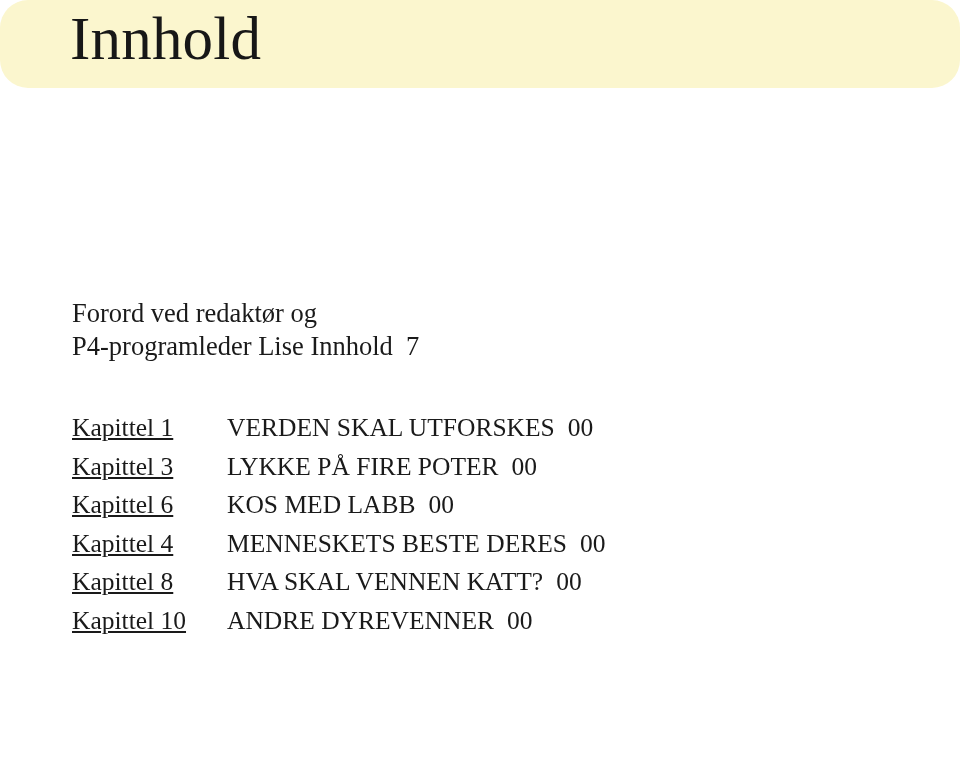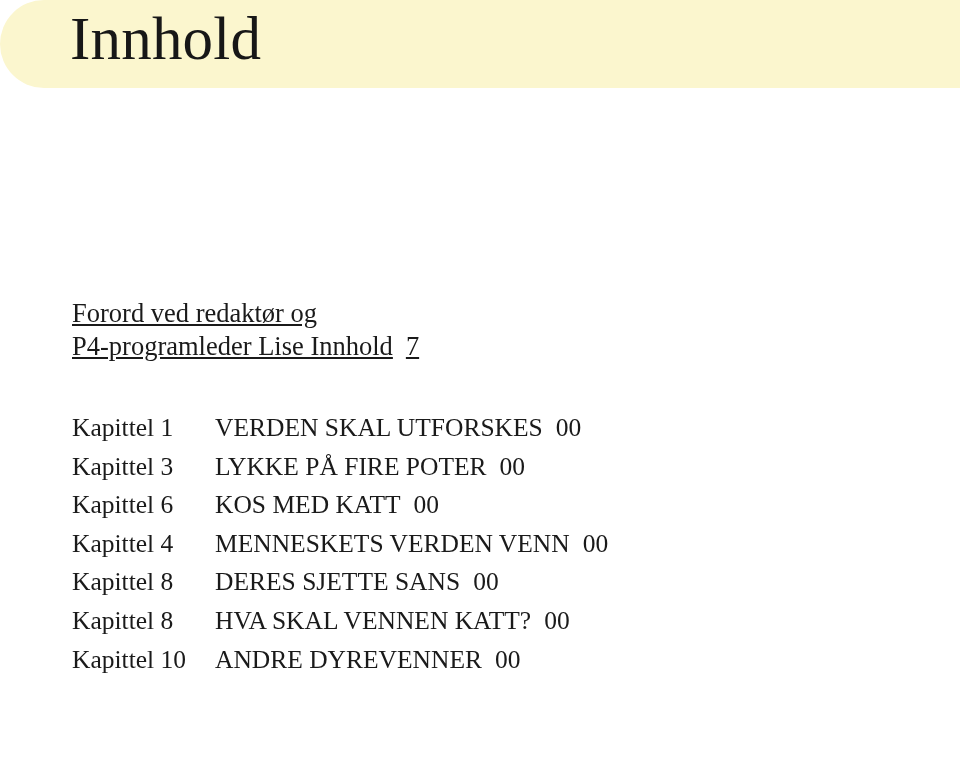--- a/index.html
+++ b/index.html
@@ -22,20 +22,21 @@
     left: 0;
     top: 0;
     width: 960px;
     height: 88px;
     background: #fbf6ce;
     border-top-left-radius: 46px;
     border-bottom-left-radius: 46px;
     border-top-right-radius: 0;
     border-bottom-right-radius: 0;
     box-sizing: border-box;
+    border-radius: 28px;
   }
   .page-title {
     position: absolute;
     left: 70px;
     top: 3px;
     font-size: 61px;
     line-height: 72px;
     font-weight: normal;
     letter-spacing: 0.2px;
     color: #171717;
@@ -50,21 +51,20 @@
     width: 960px;
   }
 
   .foreword {
     position: absolute;
     left: 72px;
     top: 297px;
     font-size: 26.5px;
     line-height: 32.5px;
     white-space: nowrap;
-    text-decoration: underline;
   }
   .foreword-line {
     display: block;
   }
   .foreword-page {
     padding-left: 13px;
   }
 
   
   .toc {
@@ -77,24 +77,26 @@
     display: block;
     height: 38.6px;
     line-height: 38.6px;
     white-space: nowrap;
     font-size: 25.5px;
   }
   .toc-chapter {
     display: inline-block;
     width: 143px;
     vertical-align: baseline;
+    text-decoration: underline;
   }
   .toc-title {
     display: inline-block;
     vertical-align: baseline;
+    margin-left: 12px;
   }
   .toc-page {
     padding-left: 13px;
   }
 </style>
 </head>
 <body>
 
 <div class="header-banner">
   <div class="page-title">Innhold</div>
@@ -114,30 +116,27 @@
     </div>
 
 
     <div class="toc-row">
       <span class="toc-chapter">Kapittel 3</span><span class="toc-title">LYKKE PÅ FIRE POTER</span><span class="toc-page">00</span>
     </div>
 
 
 
     <div class="toc-row">
-      <span class="toc-chapter">Kapittel 6</span><span class="toc-title">KOS MED KATT</span><span class="toc-page">00</span>
+      <span class="toc-chapter">Kapittel 6</span><span class="toc-title">KOS MED LABB</span><span class="toc-page">00</span>
     </div>
 
     <div class="toc-row">
-      <span class="toc-chapter">Kapittel 4</span><span class="toc-title">MENNESKETS VERDEN VENN</span><span class="toc-page">00</span>
+      <span class="toc-chapter">Kapittel 4</span><span class="toc-title">MENNESKETS BESTE DERES</span><span class="toc-page">00</span>
     </div>
 
-    <div class="toc-row">
-      <span class="toc-chapter">Kapittel 8</span><span class="toc-title">DERES SJETTE SANS</span><span class="toc-page">00</span>
-    </div>
 
     <div class="toc-row">
       <span class="toc-chapter">Kapittel 8</span><span class="toc-title">HVA SKAL VENNEN KATT?</span><span class="toc-page">00</span>
     </div>
 
     <div class="toc-row">
       <span class="toc-chapter">Kapittel 10</span><span class="toc-title">ANDRE DYREVENNER</span><span class="toc-page">00</span>
     </div>
 
   </div>

